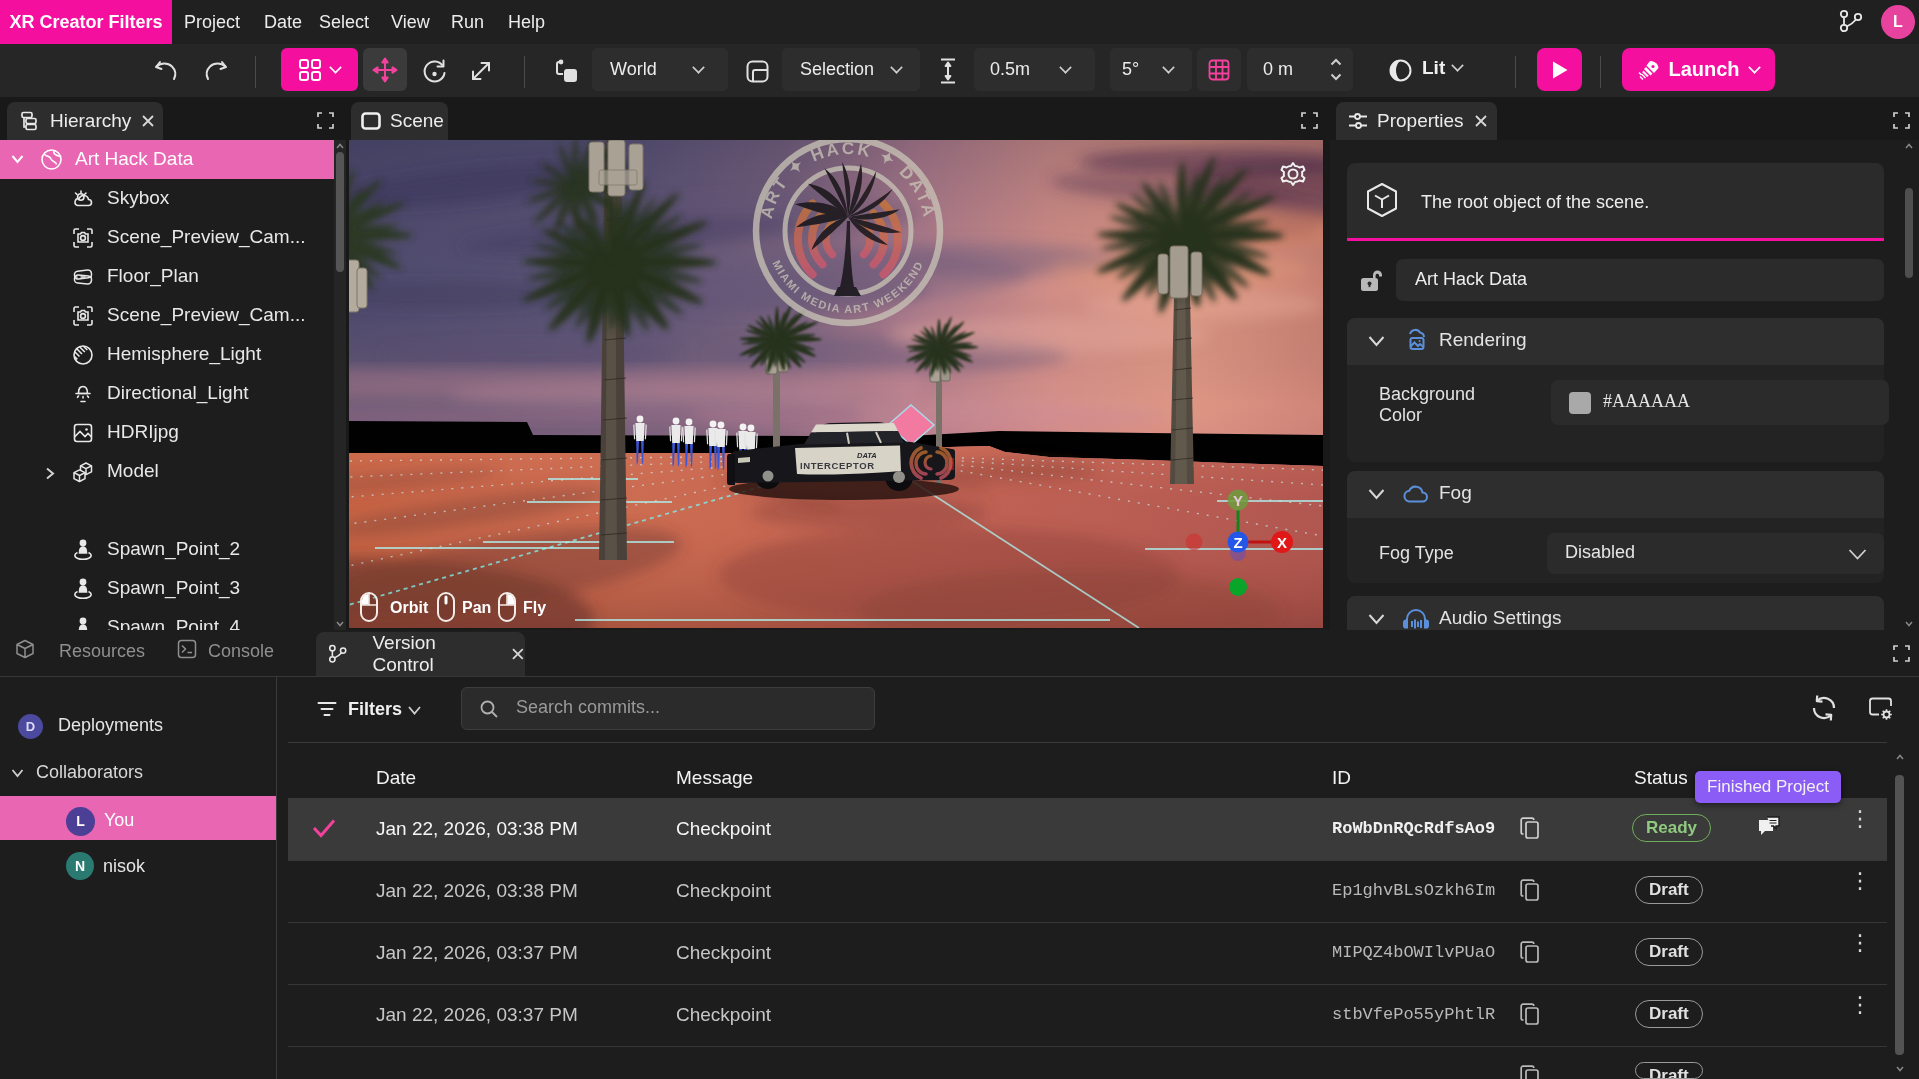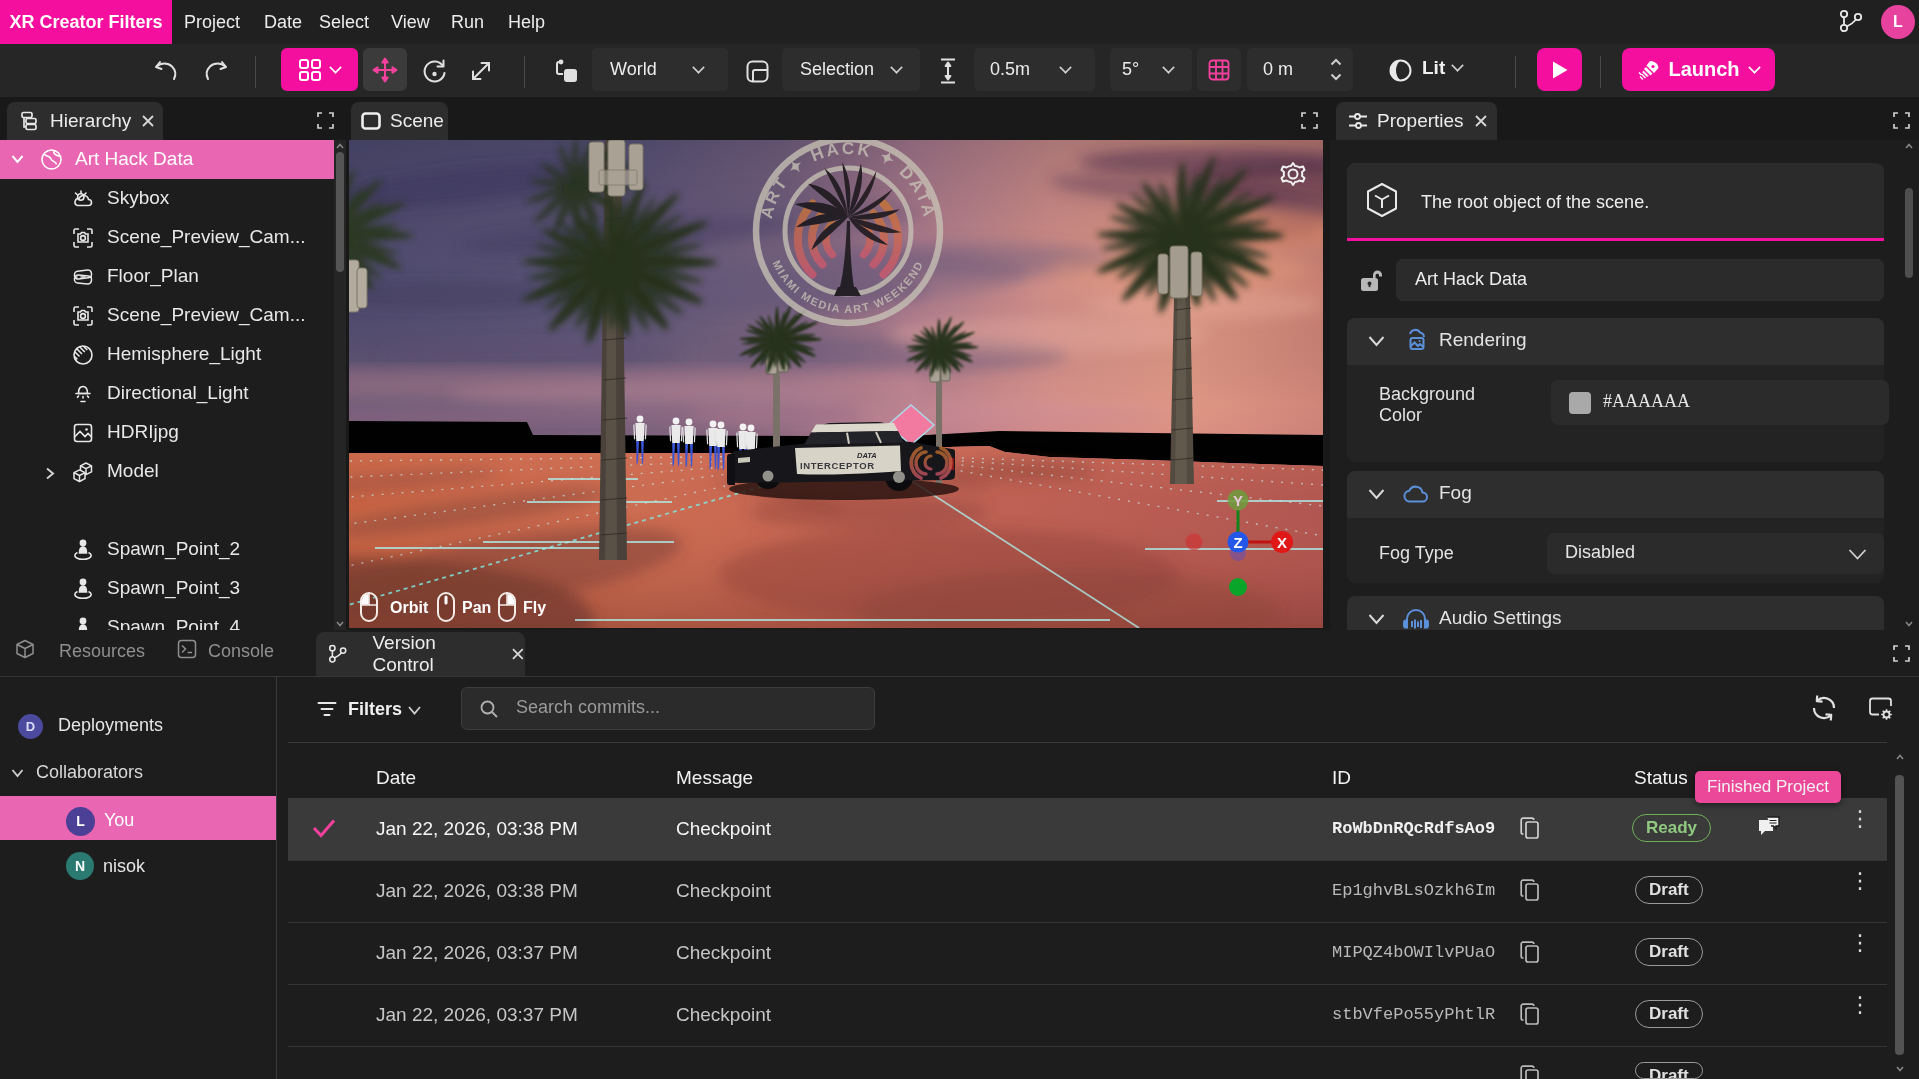--- a/index.html
+++ b/index.html
@@ -904,21 +904,21 @@
       </g>
     </svg>
     <div class="pill" style="left:1632px; top:184px; border-color:#6fae58; color:#8fc97f;">Ready</div>
     <svg class="abs" style="left:1755px; top:184px" width="28" height="28" viewBox="0 0 28 28">
       <path d="M4 6 H18 V17 H10 L6 21 V17 H4 Z" fill="#f0f0f0"></path>
       <path d="M12 3 H24 V12 H21 V14.5 L18.5 12 H16" fill="#f0f0f0" stroke="#1d1d1d" stroke-width="1.4"></path>
       <path d="M14.5 6.5 H21.5 M14.5 9 H21.5" stroke="#1d1d1d" stroke-width="1.2"></path>
     </svg>
     <div class="abs" style="left:1849px; top:183px; color:#d8d8d8; font-size:22px; letter-spacing:0; line-height:11px;">⋮</div>
 
-    <div class="abs" style="left:1695px; top:141px; width:146px; height:32px; background:#ec4899; border-radius:5px; color:#f2f2f2; font-size:17px; text-align:center; line-height:32px; box-shadow:0 2px 6px rgba(0,0,0,.5);">Finished Project</div>
+    <div class="abs" style="left:1695px; top:141px; width:146px; height:32px; background:#8b5cf6; border-radius:5px; color:#f2f2f2; font-size:17px; text-align:center; line-height:32px; box-shadow:0 2px 6px rgba(0,0,0,.5);">Finished Project</div>
 
     <div class="abs" style="left:288px; top:230px; width:1599px; height:1px; background:#363636;"></div>
     <div class="abs" style="left:376px; top:250px; color:#c6c6c6; font-size:19px;">Jan 22, 2026, 03:38 PM</div>
     <div class="abs" style="left:676px; top:250px; color:#c6c6c6; font-size:19px;">Checkpoint</div>
     <div class="abs mono" style="left:1332px; top:251px; color:#b9b9b9; font-size:17px;">Ep1ghvBLsOzkh6Im</div>
     <svg class="abs" style="left:1519px; top:248px" width="22" height="25" viewBox="0 0 22 25">
       <g stroke="#b9b9b9" stroke-width="1.7" fill="none">
         <rect x="7" y="6" width="12" height="16" rx="2"></rect>
         <path d="M4.5 18 H4 A1.8 1.8 0 0 1 2.2 16.2 V4 A1.8 1.8 0 0 1 4 2.2 H13 A1.8 1.8 0 0 1 14.8 4"></path>
       </g>

